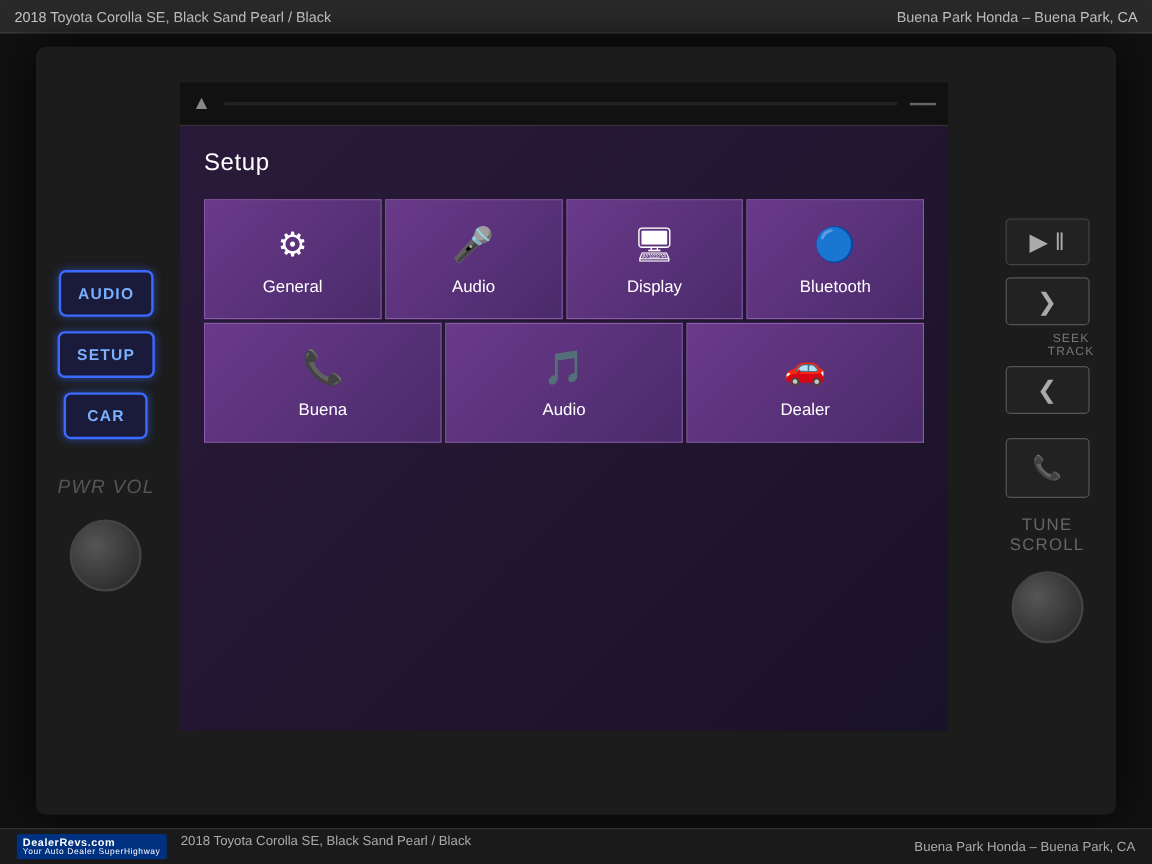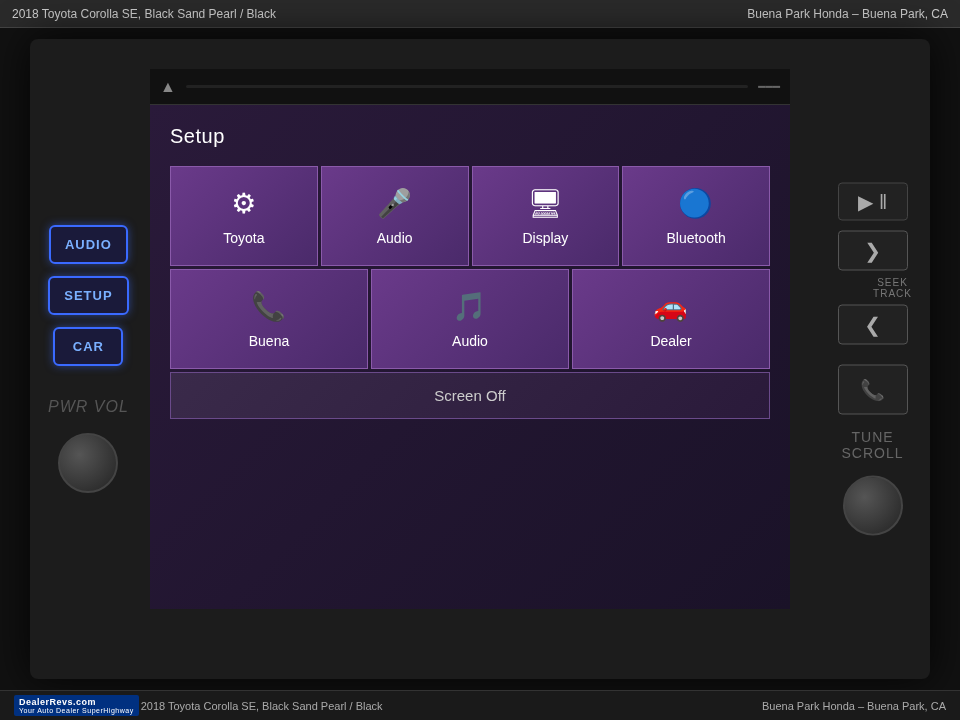--- a/index.html
+++ b/index.html
@@ -293,22 +293,21 @@
       background: #1a1a1a;
       display: flex;
       align-items: center;
       justify-content: space-between;
       padding: 0 14px;
       border-top: 1px solid #333;
     }
 
     .bottom-left {
       display: flex;
-      align-items: center;
-      gap: 2px;
+      gap: 12px;
     }
 
     .dealer-logo {
       background: #003080;
       color: #fff;
       font-size: 9px;
       font-weight: bold;
       padding: 2px 5px;
       border-radius: 2px;
       letter-spacing: 0.5px;
@@ -350,21 +349,21 @@
         <span class="eject-btn">▲</span>
         <div class="screen-top-bar-line"></div>
         <span style="color:#666;font-size:12px;">━━━</span>
       </div>
       <div class="screen-content">
         <div class="setup-title">Setup</div>
 
         <div class="grid-container">
           <div class="grid-item">
             <span class="grid-icon">⚙</span>
-            <span class="grid-label">Toyota</span>
+            <span class="grid-label">General</span>
           </div>
           <div class="grid-item">
             <span class="grid-icon">🎤</span>
             <span class="grid-label">Audio</span>
           </div>
           <div class="grid-item">
             <span class="grid-icon">🖥</span>
             <span class="grid-label">Display</span>
           </div>
           <div class="grid-item">
@@ -381,21 +380,20 @@
           <div class="grid-item">
             <span class="grid-icon">🎵</span>
             <span class="grid-label">Audio</span>
           </div>
           <div class="grid-item">
             <span class="grid-icon">🚗</span>
             <span class="grid-label">Dealer</span>
           </div>
         </div>
 
-        <div class="screen-off-bar">Screen Off</div>
       </div>
     </div>
 
     <div class="right-panel">
       <div class="play-pause-btn">
         <span>▶ ‖</span>
       </div>
       <div class="seek-track-container">
         <div class="seek-btn">
           <span>❯</span>

